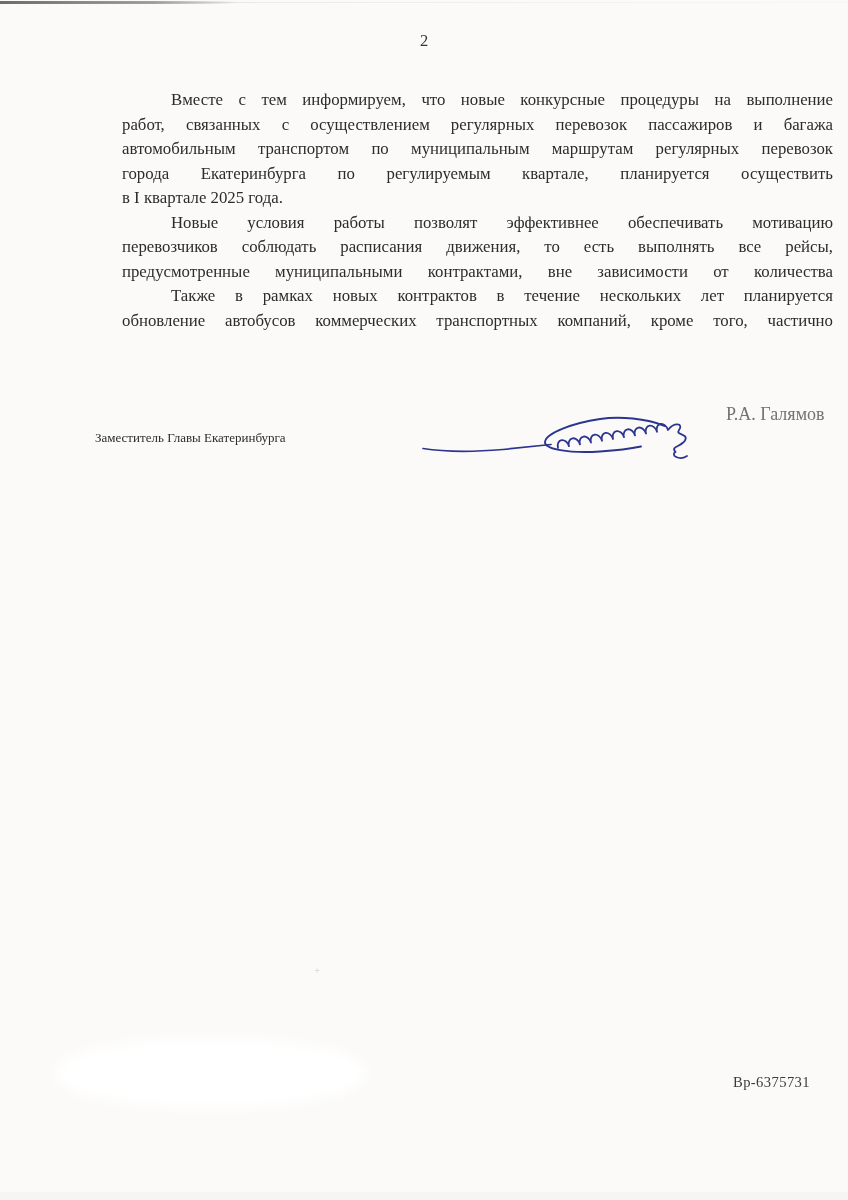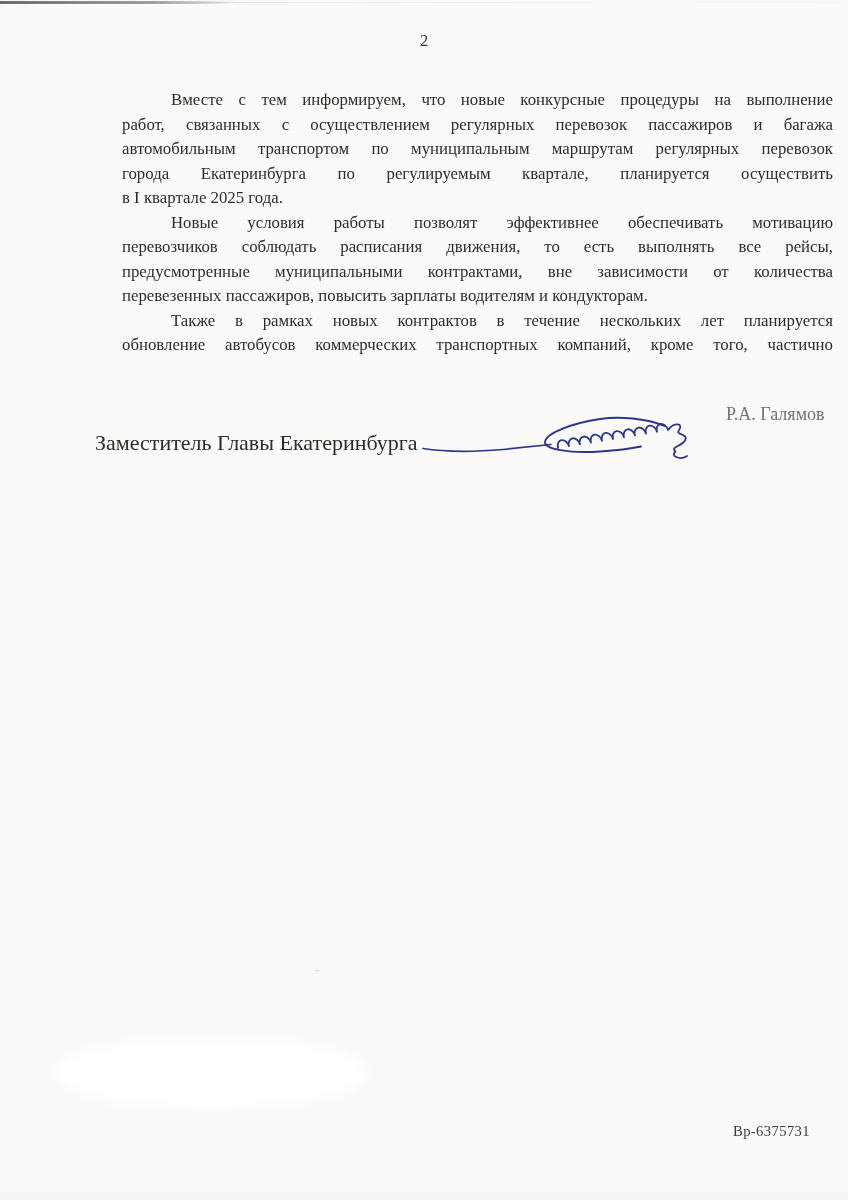--- a/index.html
+++ b/index.html
@@ -23,25 +23,25 @@
   .page-num{position:absolute;left:0;top:31px;width:100%;text-align:center;
     font-size:16.5px;color:#3a3836;}
 
   .textblock{position:absolute;left:95px;top:88px;width:711px;
     font-size:16.8px;color:#2e2c29;margin-left:27px;}
   .line{height:24.55px;line-height:24.55px;overflow:hidden;}
   .just{text-align:justify;}
   .just::after{content:"";display:inline-block;width:100%;height:0;}
   .indent{padding-left:49px;}
 
-  .sig-title{position:absolute;left:95px;top:430px;font-size:22px;color:#2e2c29;}
+  .sig-title{position:absolute;left:95px;top:430px;font-size:13px;color:#2e2c29;}
   .sig-name{position:absolute;left:726px;top:404px;font-size:18px;color:#737373;}
   .signature-svg{position:absolute;left:418px;top:403px;width:300px;height:64px;}
 
-  .doc-ref{position:absolute;left:733px;top:1123px;font-size:14.6px;
+  .doc-ref{position:absolute;left:733px;top:1074px;font-size:14.6px;
     letter-spacing:.4px;color:#3c3a38;}
 </style>
 </head>
 <body>
 
 <div class="scan-line-strong"></div>
 <div class="scan-line-faint"></div>
 <div class="bottom-strip"></div>
 <div class="smudge"></div>
 <div class="speck">+</div>
@@ -53,21 +53,20 @@
     <div class="line just indent">Вместе с тем информируем, что новые конкурсные процедуры на выполнение</div>
     <div class="line just">работ, связанных с осуществлением регулярных перевозок пассажиров и багажа</div>
     <div class="line just">автомобильным транспортом по муниципальным маршрутам регулярных перевозок</div>
     <div class="line just">города Екатеринбурга по регулируемым квартале, планируется осуществить</div>
     <div class="line">в I квартале 2025 года.</div>
   </div>
   <div>
     <div class="line just indent">Новые условия работы позволят эффективнее обеспечивать мотивацию</div>
     <div class="line just">перевозчиков соблюдать расписания движения, то есть выполнять все рейсы,</div>
     <div class="line just">предусмотренные муниципальными контрактами, вне зависимости от количества</div>
-    <div class="line">перевезенных пассажиров, повысить зарплаты водителям и кондукторам.</div>
   </div>
   <div>
     <div class="line just indent">Также в рамках новых контрактов в течение нескольких лет планируется</div>
     <div class="line just">обновление автобусов коммерческих транспортных компаний, кроме того, частично</div>
   </div>
 </div>
 
 <div class="sig-title">Заместитель Главы Екатеринбурга</div>
 
 <svg class="signature-svg" viewBox="0 0 300 64" xmlns="http://www.w3.org/2000/svg">

